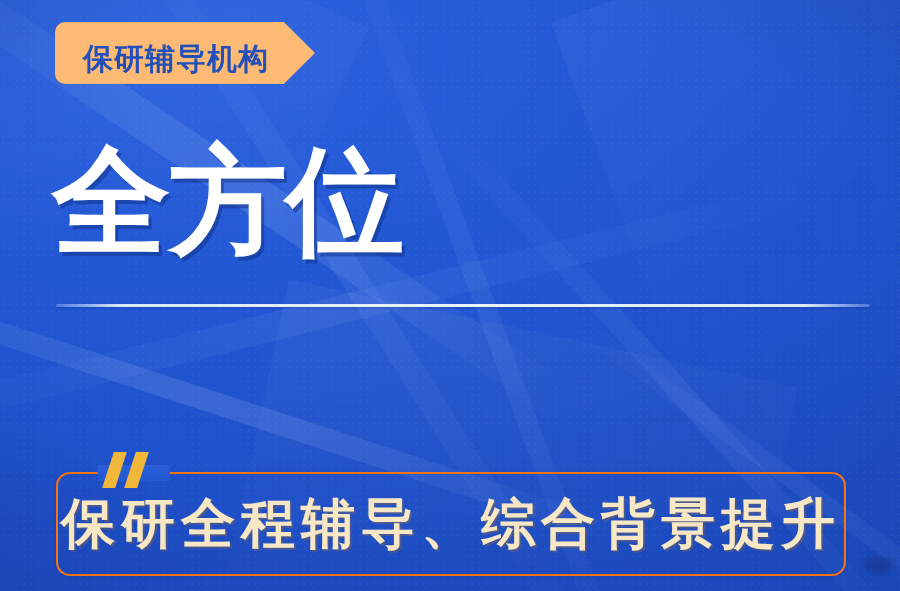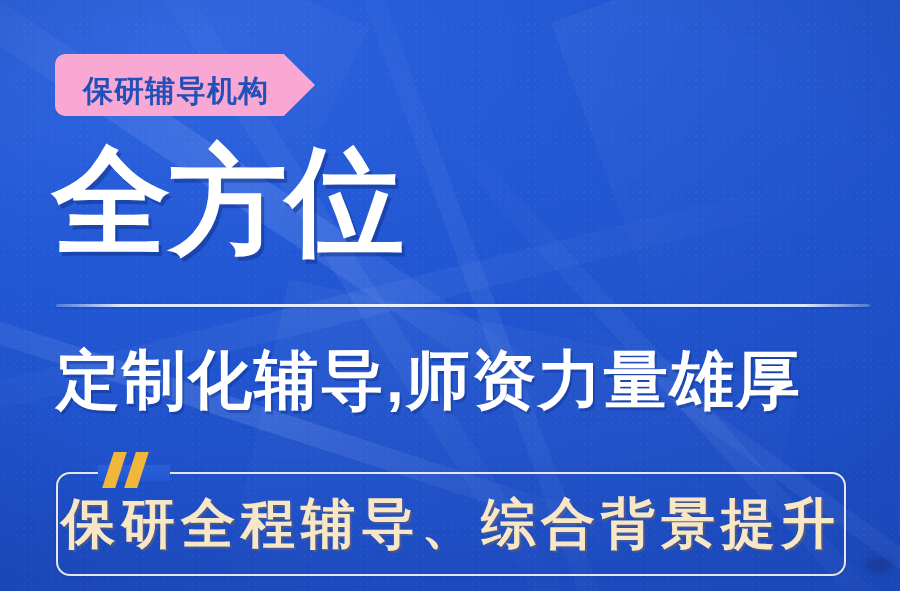--- a/index.html
+++ b/index.html
@@ -47,25 +47,24 @@
     pointer-events:none;
   }
 
   
   .badge{
     position:absolute;
     left:55px; top:22px;
     height:62px;
     padding:11px 46px 0 28px;
     display:flex; align-items:center;
-    background:#f9a8d4;
+    background:#fdba74;
     border-radius:10px;
     clip-path: polygon(0% 0%, 88% 0%, 100% 50%, 88% 100%, 0% 100%);
     box-shadow:0 2px 6px rgba(0,0,0,.10);
-    margin-top:32px;
   }
   .badge-text{
     font-size:30px;
     font-weight:700;
     letter-spacing:1px;
     color:#2250b8;
     white-space:nowrap;
     line-height:1;
   }
 
@@ -128,21 +127,21 @@
     display:block;
   }
   .quote-mark i:nth-child(1){ left:2px; }
   .quote-mark i:nth-child(2){ left:24px; }
 
   
   .banner{
     position:absolute;
     left:56px; top:472px;
     width:790px; height:104px;
-    border:2px solid #e5e5e5;
+    border:2px solid #f97316;
     border-radius:14px;
     display:flex; align-items:center; justify-content:center;
     box-shadow:0 1px 3px rgba(10,35,105,.18);
   }
   
   .banner-gap{
     position:absolute;
     left:98px; top:465px;
     width:72px; height:16px;
     background:transparent;
@@ -194,21 +193,20 @@
   <div class="badge">
     <span class="badge-text">保研辅导机构</span>
   </div>
 
   <div class="headline">
     <span class="hl-white">全方位</span>
   </div>
 
   <div class="divider"></div>
 
-  <div class="subtitle">定制化辅导,师资力量雄厚</div>
 
   <div class="banner">
     <span class="banner-text">保研全程辅导、综合背景提升</span>
   </div>
 
   <div class="banner-gap"></div>
   <div class="quote-mark">
     <i></i>
     <i></i>
   </div>

